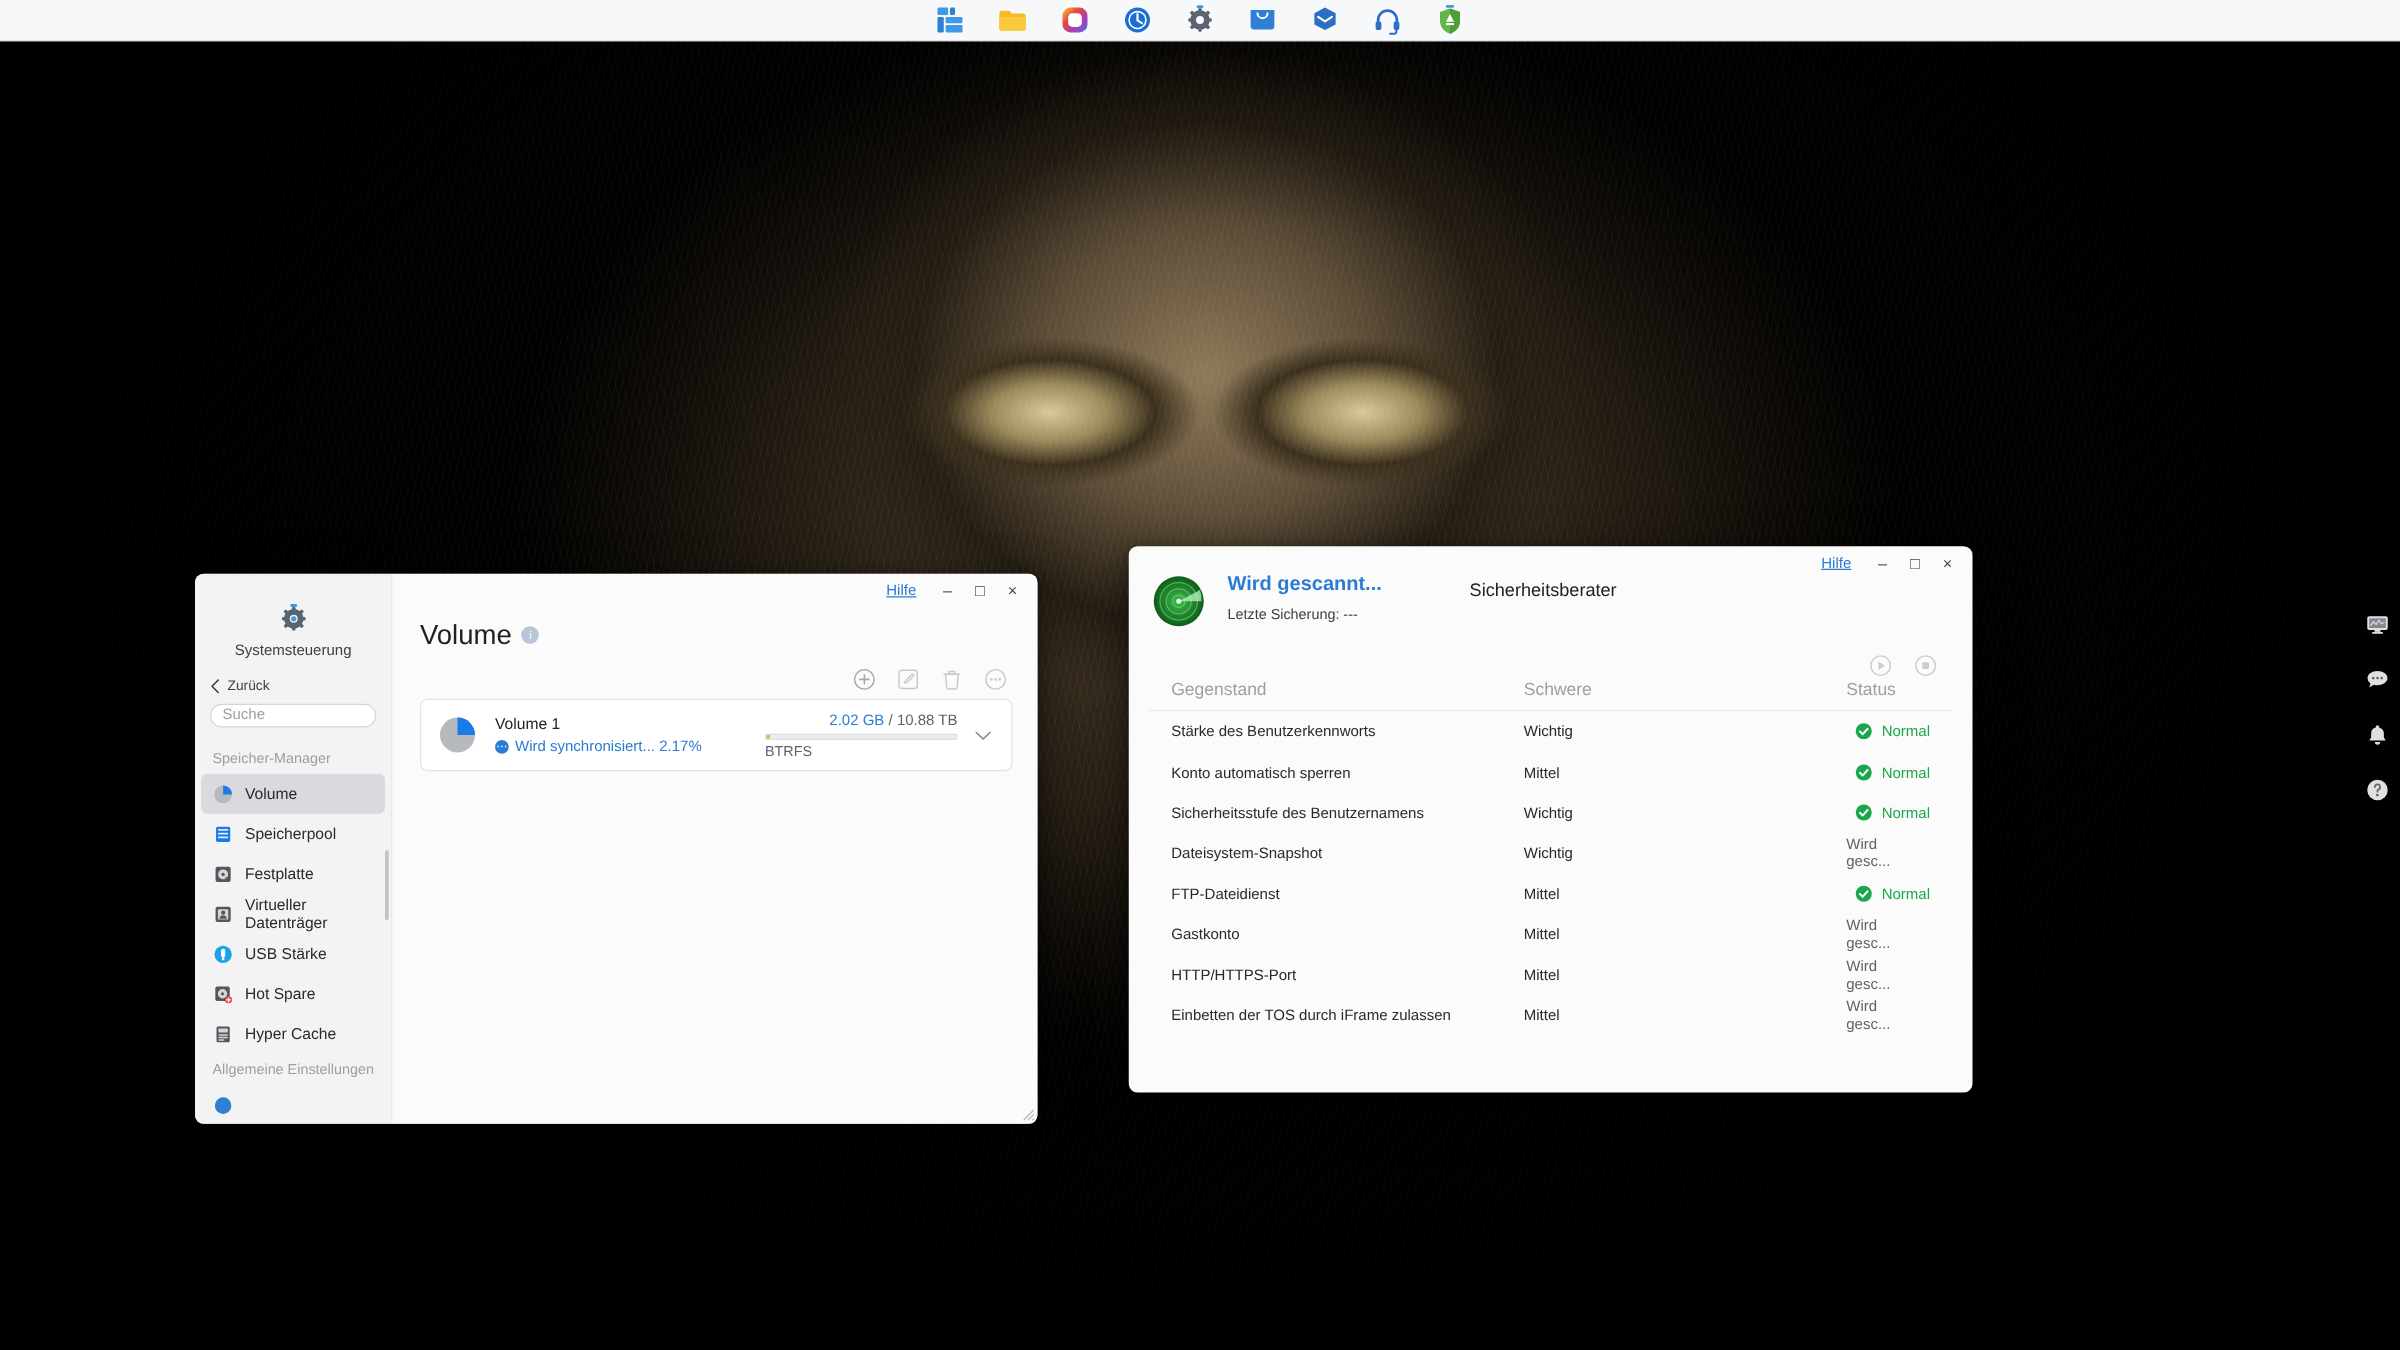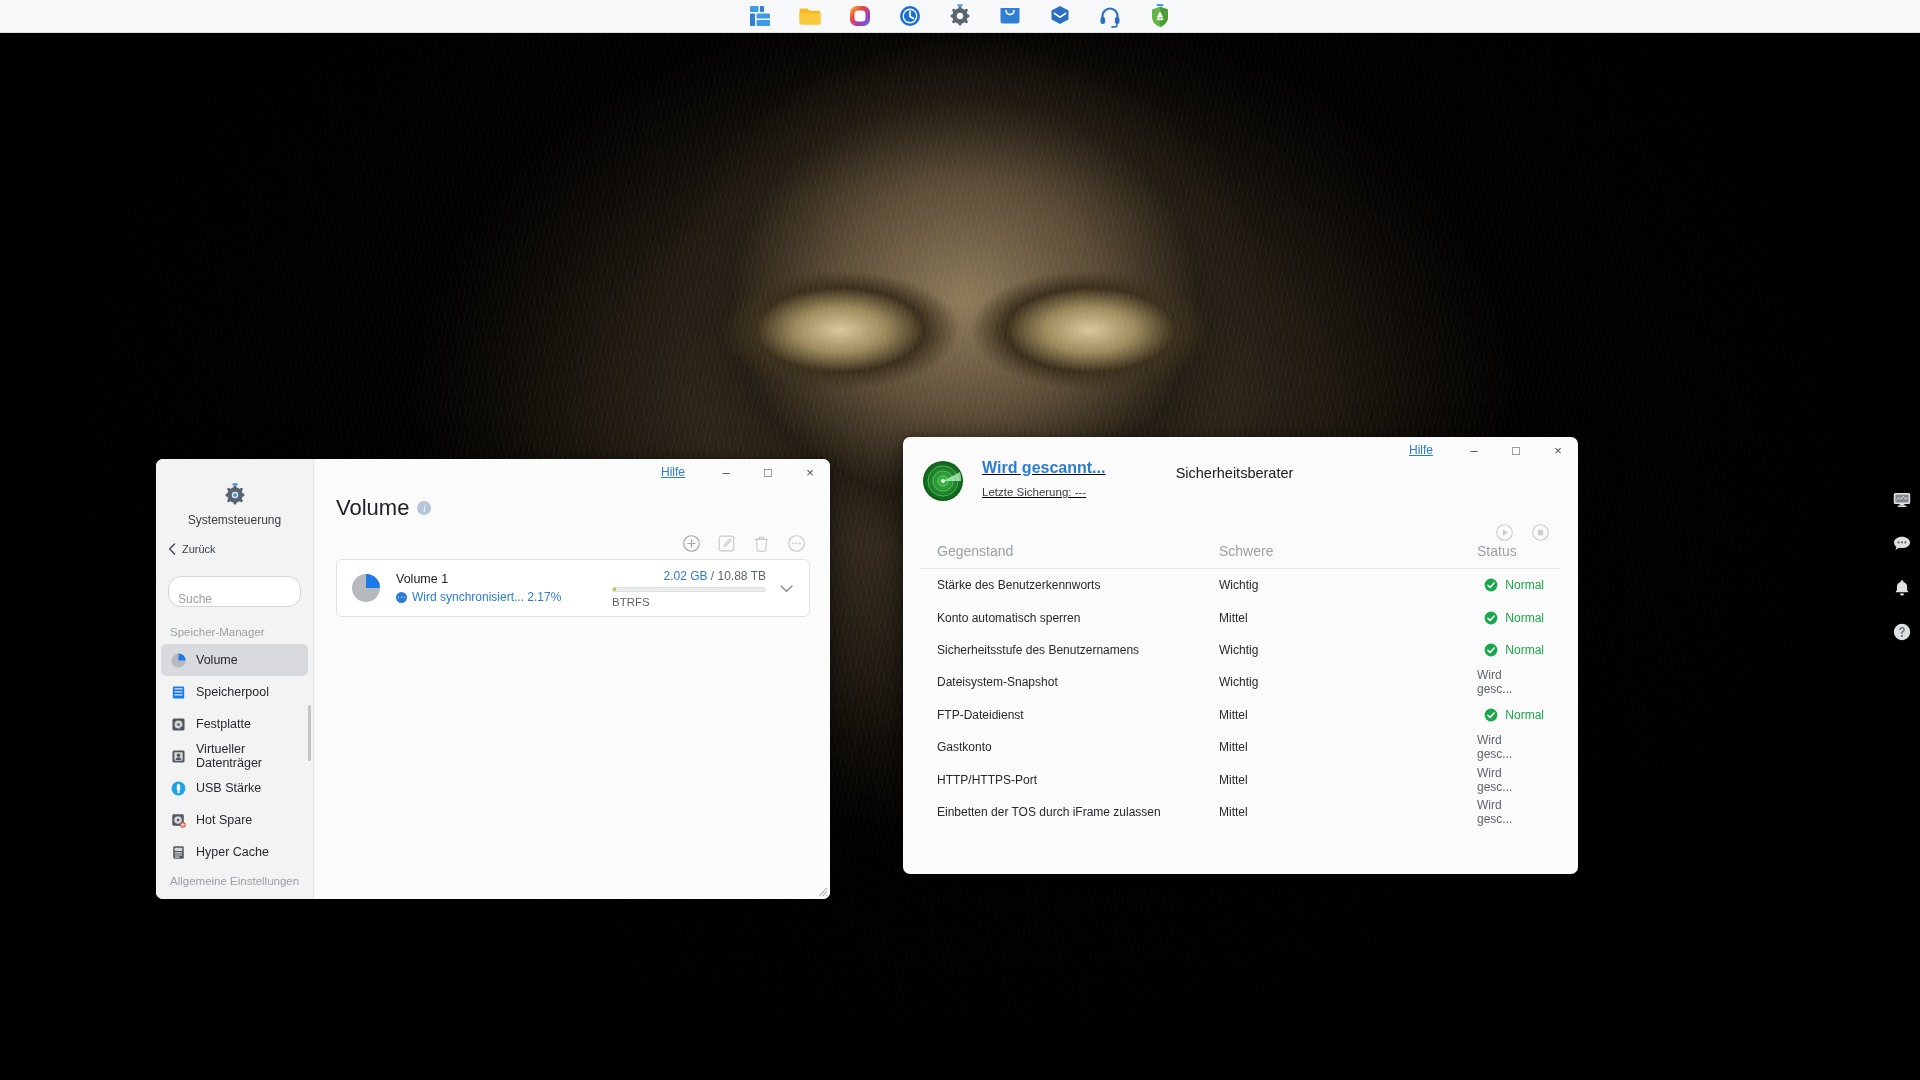--- a/index.html
+++ b/index.html
@@ -50,21 +50,21 @@
   .window {
     position: absolute;
     background: #fbfbfb;
     border-radius: 7px;
     box-shadow: 0 12px 38px rgba(0,0,0,0.55), 0 2px 8px rgba(0,0,0,0.35);
     overflow: hidden;
   }
   .titlebar {
     position: absolute; top: 0; right: 0;
     height: 26px; display: flex; align-items: center;
-    gap: 16px; padding-right: 7px; z-index: 10;
+    gap: 0; padding-right: 7px; z-index: 10;
   }
   .help-link {
     color: #2b7cd3; font-size: 12px; text-decoration: underline;
     margin-right: 12px; cursor: pointer;
   }
   .wbtn {
     width: 26px; height: 22px; display: flex; align-items: center; justify-content: center;
     color: #4a4a4a; font-size: 13px; cursor: pointer; border-radius: 3px;
   }
 
@@ -76,23 +76,23 @@
     width: 158px; background: #f3f3f4; border-right: 1px solid #e6e6e7;
     display: flex; flex-direction: column; padding-top: 14px; position: relative;
   }
   .cp-logo { display: flex; flex-direction: column; align-items: center; padding: 9px 0 12px; }
   .cp-logo .label { font-size: 12px; color: #3c4043; margin-top: 5px; }
   .cp-back {
     display: flex; align-items: center; gap: 6px;
     padding: 4px 0 8px 12px; font-size: 11px; color: #3c4043; cursor: pointer;
   }
   .cp-search {
-    margin: 13px 12px 12px; height: 31px; background: #fff;
+    margin: 0 12px 12px; height: 19px; background: #fff;
     border: 1px solid #d4d5d7; border-radius: 13px;
-    display: flex; align-items: flex-end; padding: 0 9px; gap: 6px;
+    display: flex; align-items: flex-start; padding: 0 9px; gap: 6px;
   }
   .cp-search input {
     flex: 1; border: none; outline: none; background: transparent;
     font-size: 12px; color: #3c4043; font-family: "Liberation Sans", sans-serif;
   }
   .cp-search input::placeholder { color: #9aa0a6; }
   .cp-nav { flex: 1; overflow: hidden; position: relative; }
   .cp-group {
     font-size: 11.5px; color: #9aa0a6; padding: 7px 0 6px 14px;
   }
@@ -150,21 +150,21 @@
   .vol-bar .fill { height: 100%; width: 2.17%; background: #c8c44a; }
   .vol-fs { font-size: 11.5px; color: #5f6368; }
   .vol-chevron { width: 20px; text-align: center; color: #80868b; font-size: 13px; margin-left: 10px; }
 
   .resize-grip { position: absolute; right: 2px; bottom: 2px; width: 15px; height: 15px; cursor: nwse-resize; }
 
   
   #win-sec { left: 903px; top: 437px; width: 675px; height: 437px; }
   #win-sec .sec-head { position: relative; padding: 24px 0 0 0; height: 96px; }
   .sec-radar { position: absolute; left: 19px; top: 23px; width: 42px; height: 42px; }
-  .sec-statusbox { position: absolute; left: 79px; top: 22px; text-decoration: underline; }
+  .sec-statusbox { position: absolute; left: 79px; top: 22px; }
   .sec-scan { font-size: 16px; color: #2b7cd3; font-weight: bold; margin-bottom: 9px; }
   .sec-last { font-size: 11.5px; color: #3c4043; }
   .sec-title {
     position: absolute; left: 0; right: 12px; top: 28px;
     text-align: center; font-size: 14.5px; color: #202124;
     pointer-events: none;
   }
   .sec-actions {
     position: absolute; right: 28px; top: 86px; display: flex; gap: 17px;
   }

